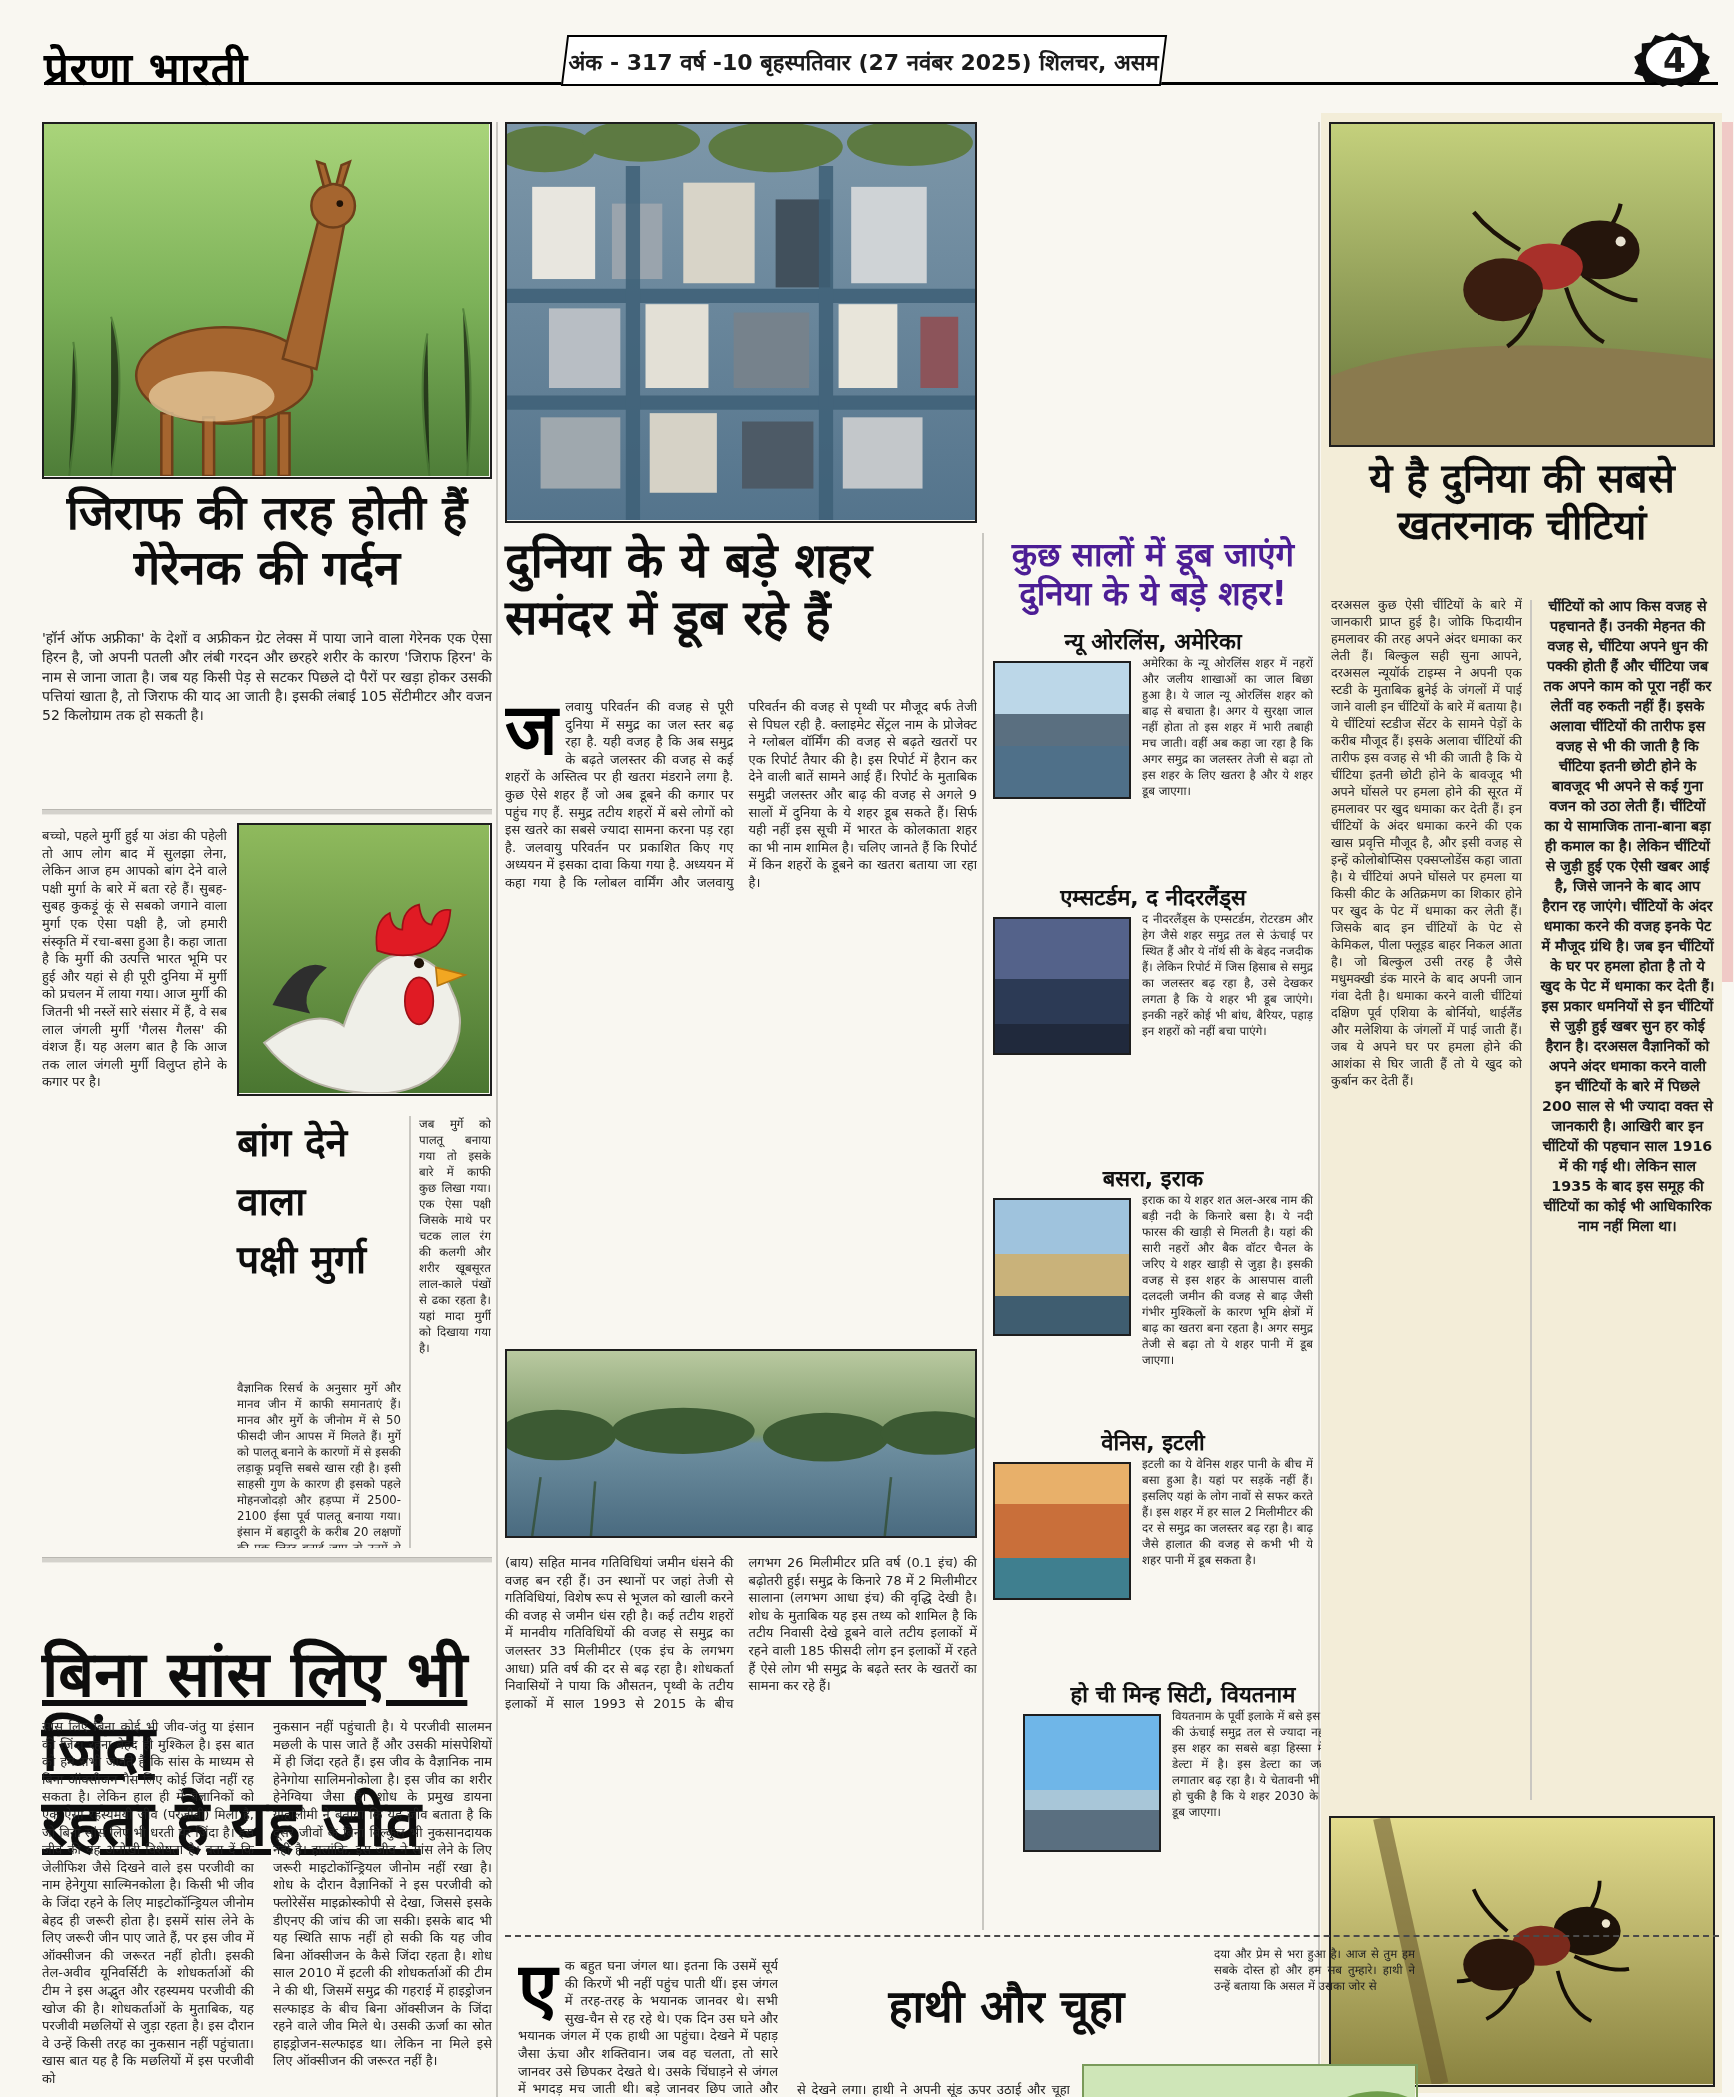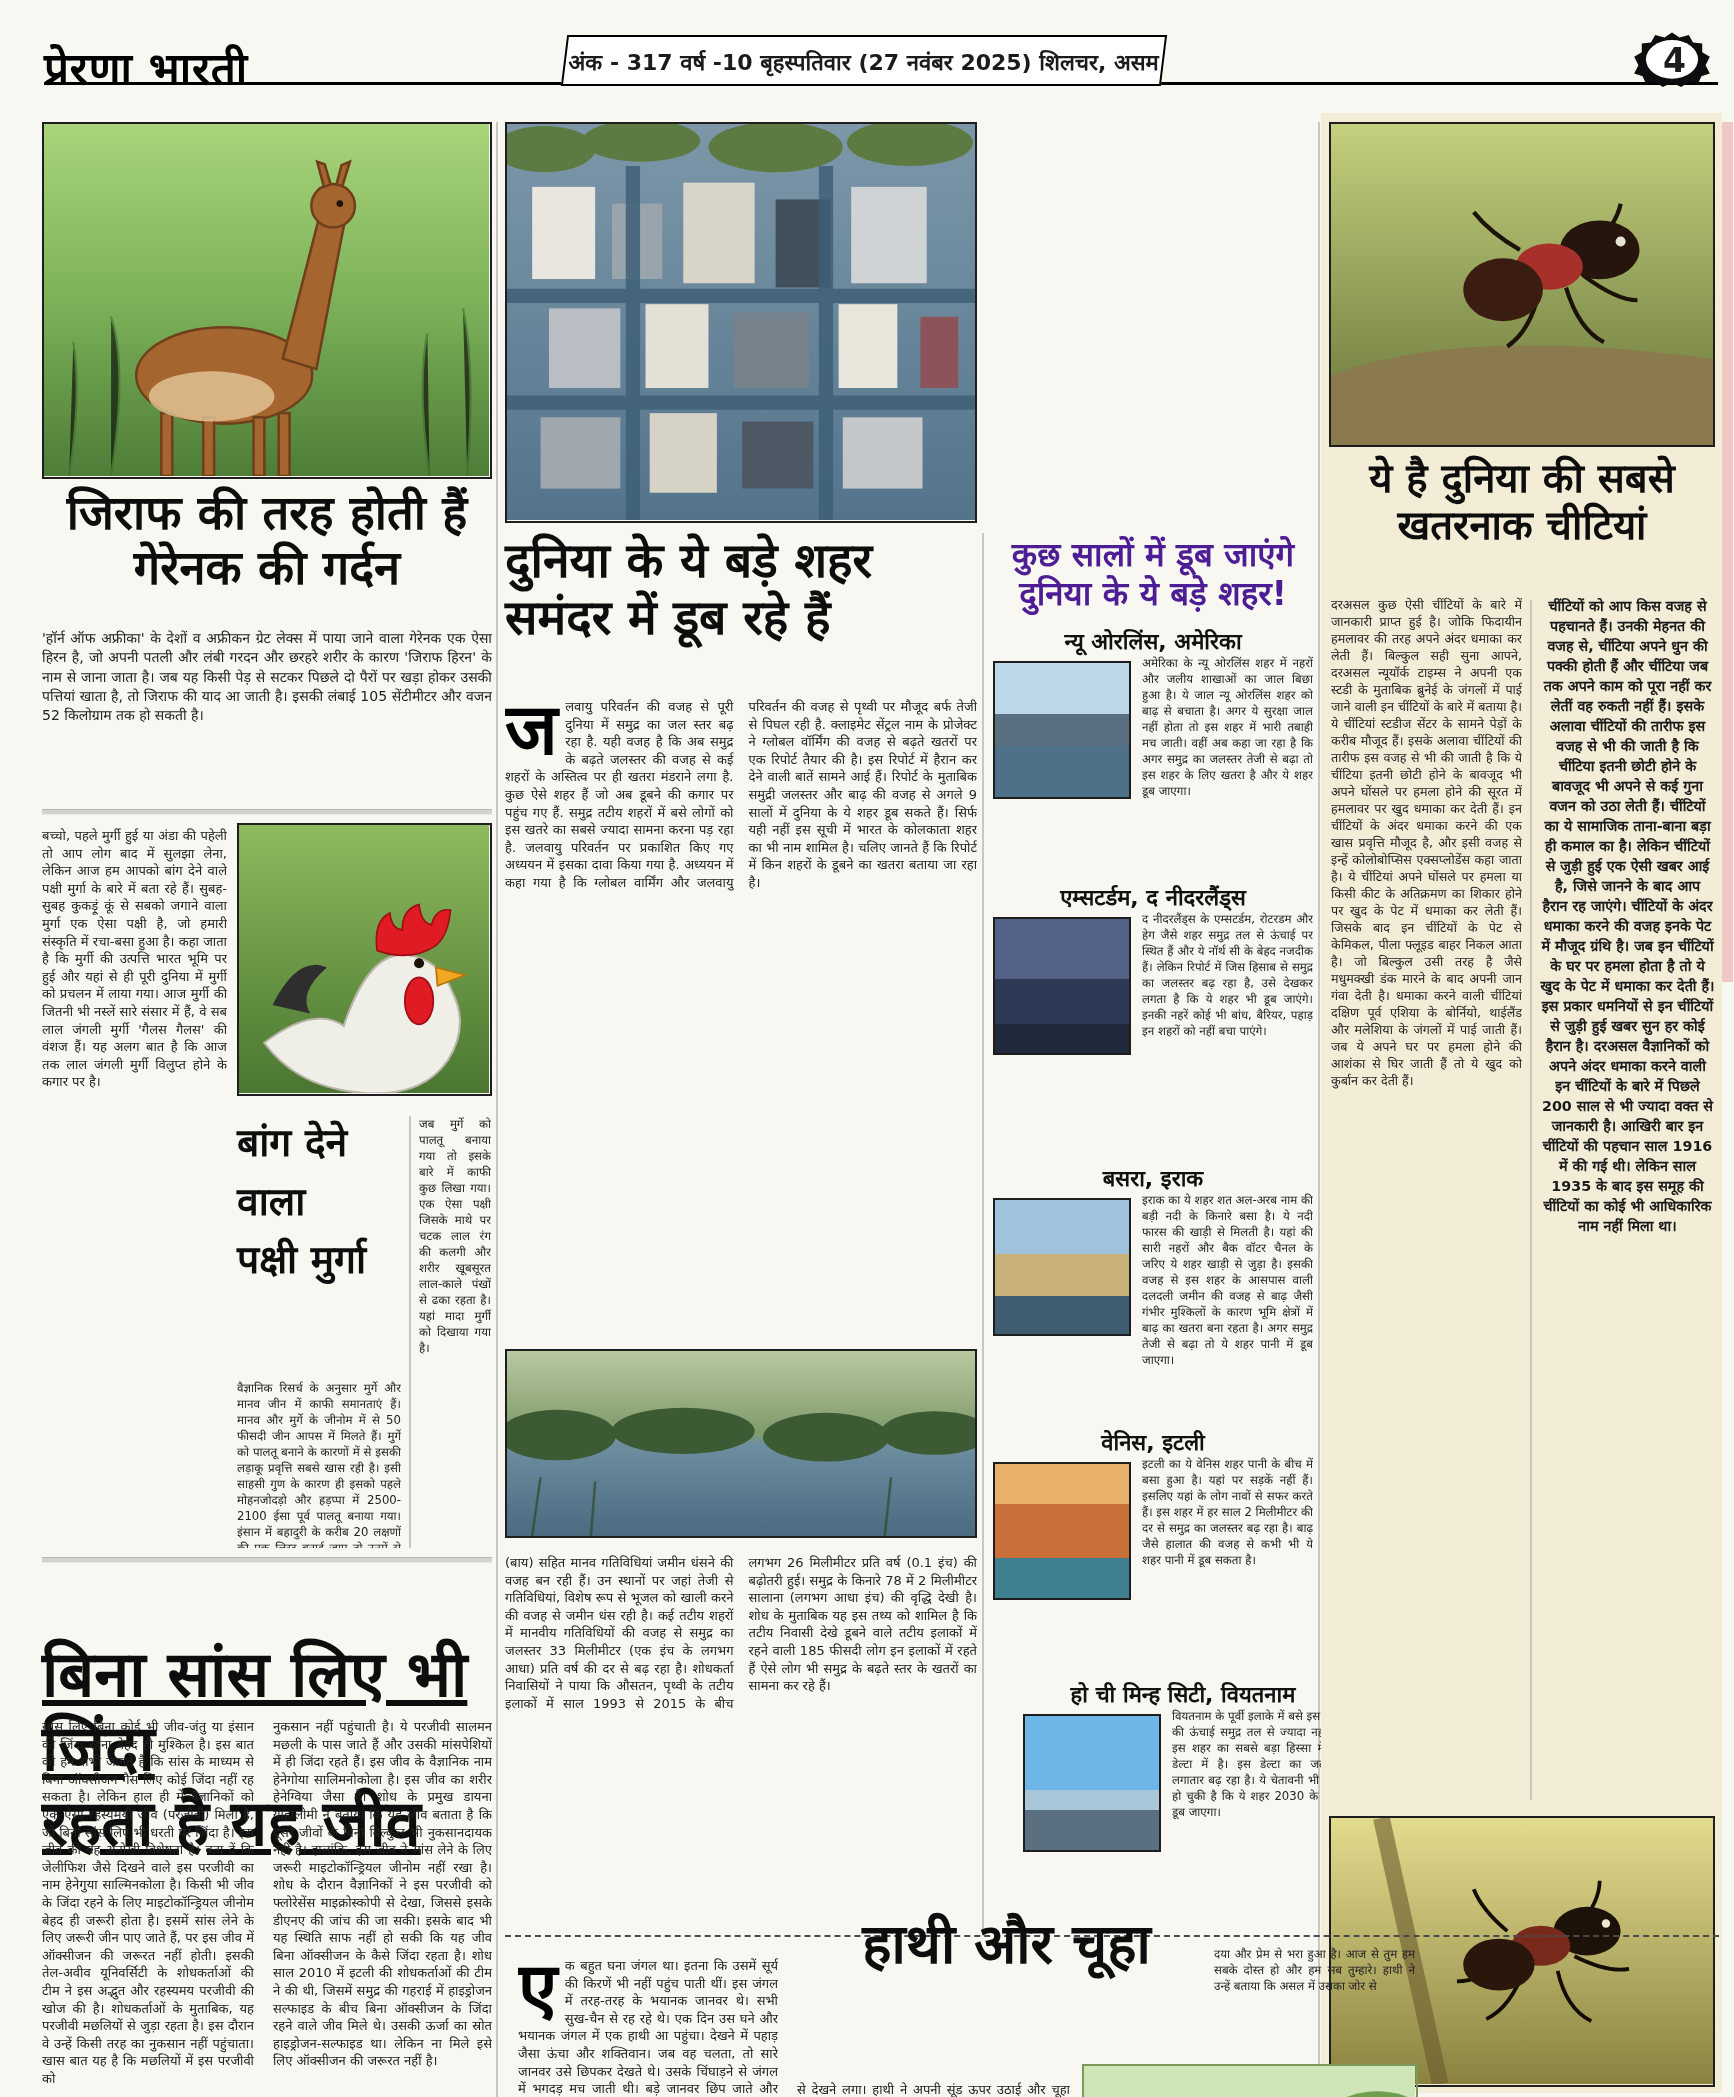--- a/index.html
+++ b/index.html
@@ -289,21 +289,21 @@
       <ellipse cx="400" cy="350" rx="85" ry="62" fill="#2a160b"></ellipse>
       <circle cx="655" cy="252" r="10" fill="#efe8d0"></circle>
     </svg>
   </div>
 
   <div class="abs dashline" style="left:505px;top:1935px;width:1214px;"></div>
 
   <div class="abs body-text" style="left:518px;top:1957px;width:260px;height:568px;">
     <span class="dropcap">ए</span><span>क बहुत घना जंगल था। इतना कि उसमें सूर्य की किरणें भी नहीं पहुंच पाती थीं। इस जंगल में तरह-तरह के भयानक जानवर थे। सभी सुख-चैन से रह रहे थे। एक दिन उस घने और भयानक जंगल में एक हाथी आ पहुंचा। देखने में पहाड़ जैसा ऊंचा और शक्तिवान। जब वह चलता, तो सारे जानवर उसे छिपकर देखते थे। उसके चिंघाड़ने से जंगल में भगदड़ मच जाती थी। बड़े जानवर छिप जाते और छोटे सहमकर दुबक जाते। उसकी समझ में नहीं आ रहा था कि आखिर उससे कौन सी चूक हो गई है। एक दिन हाथी उदास मन से धीरे-धीरे घूम रहा था। जब वह जंगल के एक पुराने बरगद के नीचे पहुंचा, तो उसे एक चीख सुनाई पड़ी। कोई चिल्ला रहा था, बचाओ-बचाओ। हाथी ने सिर उठाकर देखा, एक नन्हा सा चूहा पेड़ की टहनियों में उलझा चिल्ला रहा था। हाथी बोला, घबराओ नहीं, मैं अभी तुम्हें बचाता हूं। लेकिन चूहा डर भूल गया और हाथी की डबडबाई आंखों</span>
   </div>
-  <div class="abs hl hl-c" style="left:797px;top:1912px;width:419px;font-size:55px;">हाथी और चूहा</div>
+  <div class="abs hl hl-c" style="left:797px;top:1980px;width:419px;font-size:45px;">हाथी और चूहा</div>
   <div class="abs body-text" style="left:797px;top:2081px;width:273px;height:445px;">से देखने लगा। हाथी ने अपनी सूंड ऊपर उठाई और चूहा उस पर बैठकर नीचे उतर आया। नीचे आते ही चूहा तेजी से भाग गया। उसने पीछे मुड़कर भी नहीं देखा। बेचारे हाथी ने सोचा था कि चूहा ही उसका दोस्त बनेगा, पर वह भी भाग गया। अब हाथी का इस जंगल से मन उठ गया। लेकिन थोड़ी ही देर में चिड़ियों का मधुर गाना उसे सुनाई पड़ने लगा। ऐसा गाना उसने इस जंगल में पहले कभी नहीं सुना था। देखते ही देखते जंगल के सारे जानवर हाथी के चारों तरफ एक घेरा बनाकर नाचने-गाने लगे। कोई सीटी बजा रहा था, तो बंदर ढोल पीट रहा था। शेर सुरीली आवाज में गा रहा था। हाथी को यह सब एक सपने की तरह लग रहा था। हाथी ने हैरानी से देखा, झुंड में सभी चूहा सबसे आगे था, जिसे हाथी ने बचाया था। उस चूहे ने कहा, आज तुमने मुझे बचाया है। तुम बहुत ही अच्छे हो। शरीर से बलवान होने पर भी, परंतु तुम्हारा दिल</div>
   <div class="abs body-text body-sm" style="left:1214px;top:1946px;width:201px;height:111px;">दया और प्रेम से भरा हुआ है। आज से तुम हम सबके दोस्त हो और हम सब तुम्हारे। हाथी ने उन्हें बताया कि असल में उसका जोर से</div>
 
   <div class="abs photo" style="left:1082px;top:2064px;width:336px;height:461px;border-color:#7a9a5a;">
     <svg width="331" height="457" viewBox="0 0 790 1090" preserveAspectRatio="none">
       <rect width="790" height="1090" fill="#cfe6b8"></rect>
       <ellipse cx="395" cy="1040" rx="430" ry="120" fill="#9cc277"></ellipse>
       <rect x="680" y="180" width="70" height="700" fill="#8a6a42"></rect>
       <ellipse cx="700" cy="170" rx="150" ry="110" fill="#6f9e4c"></ellipse>
       <g fill="#111">

